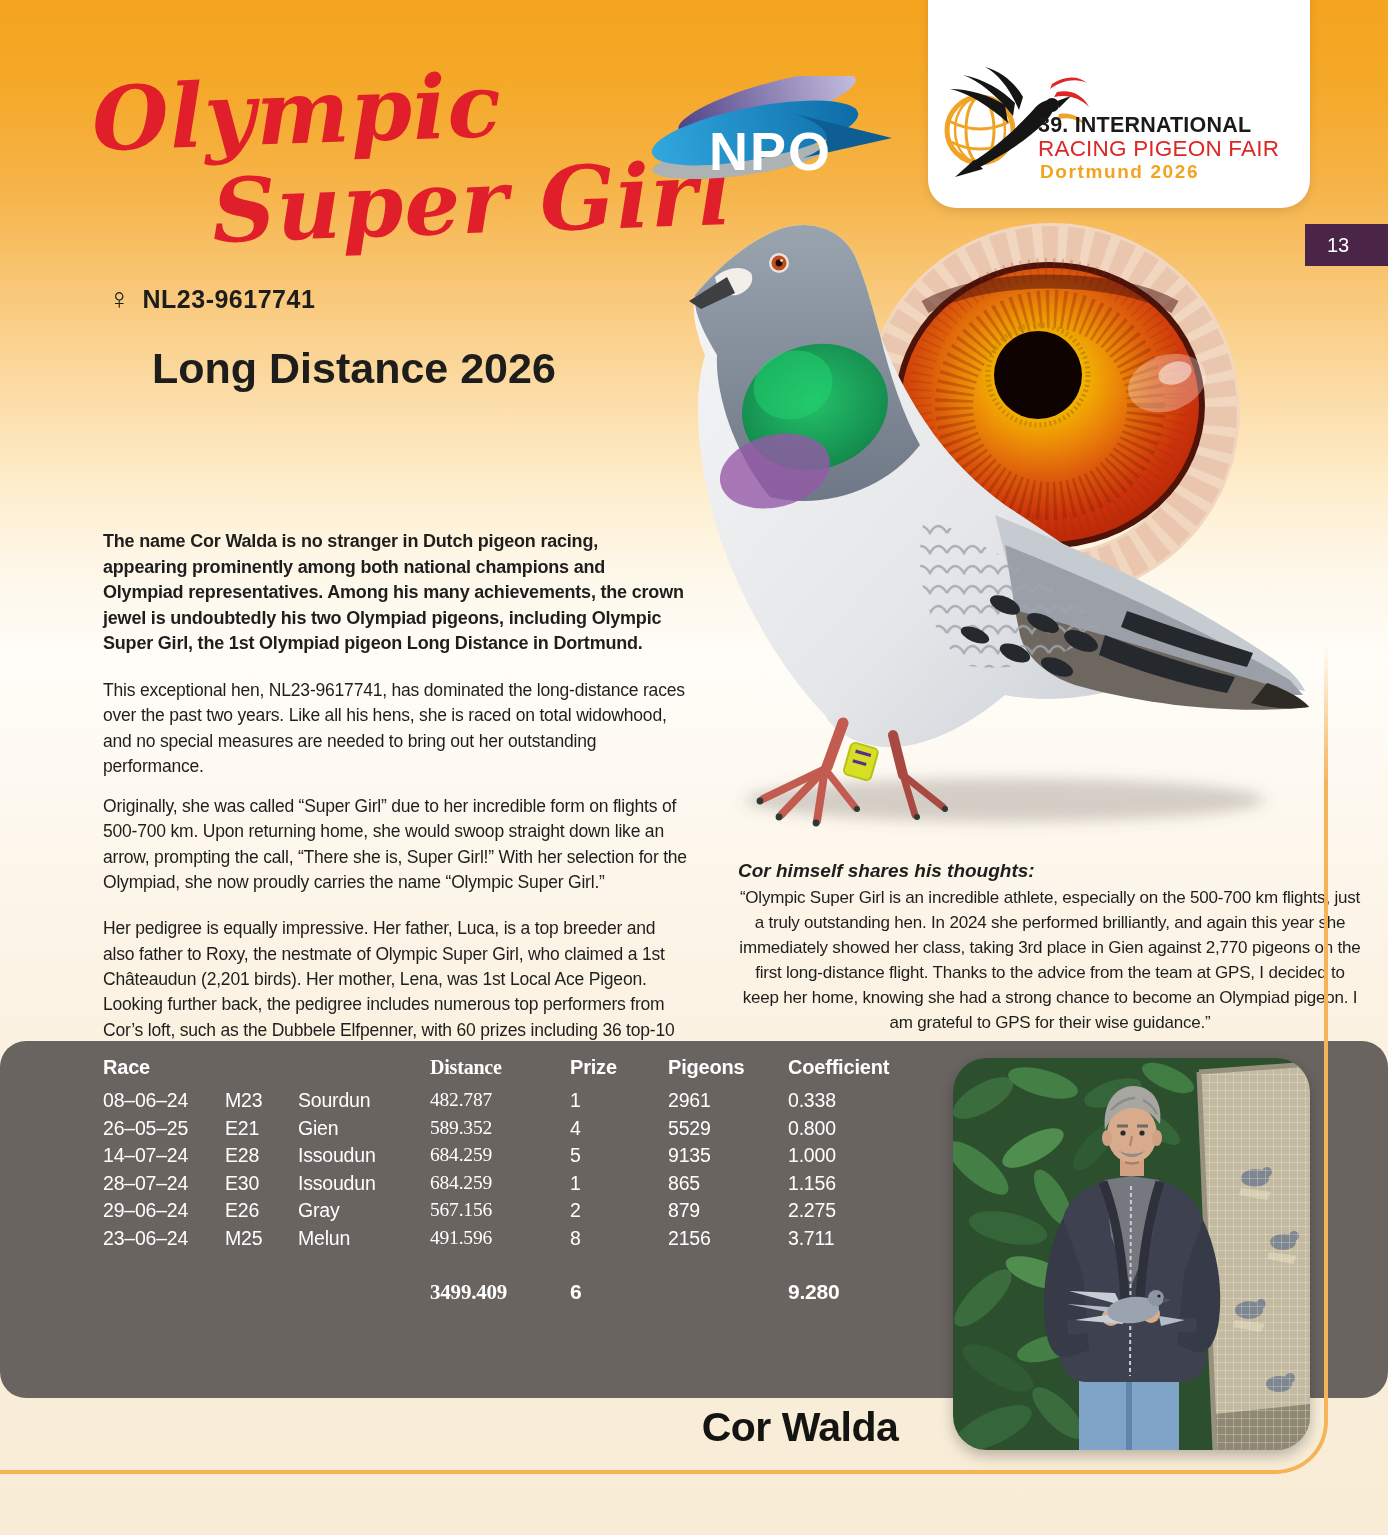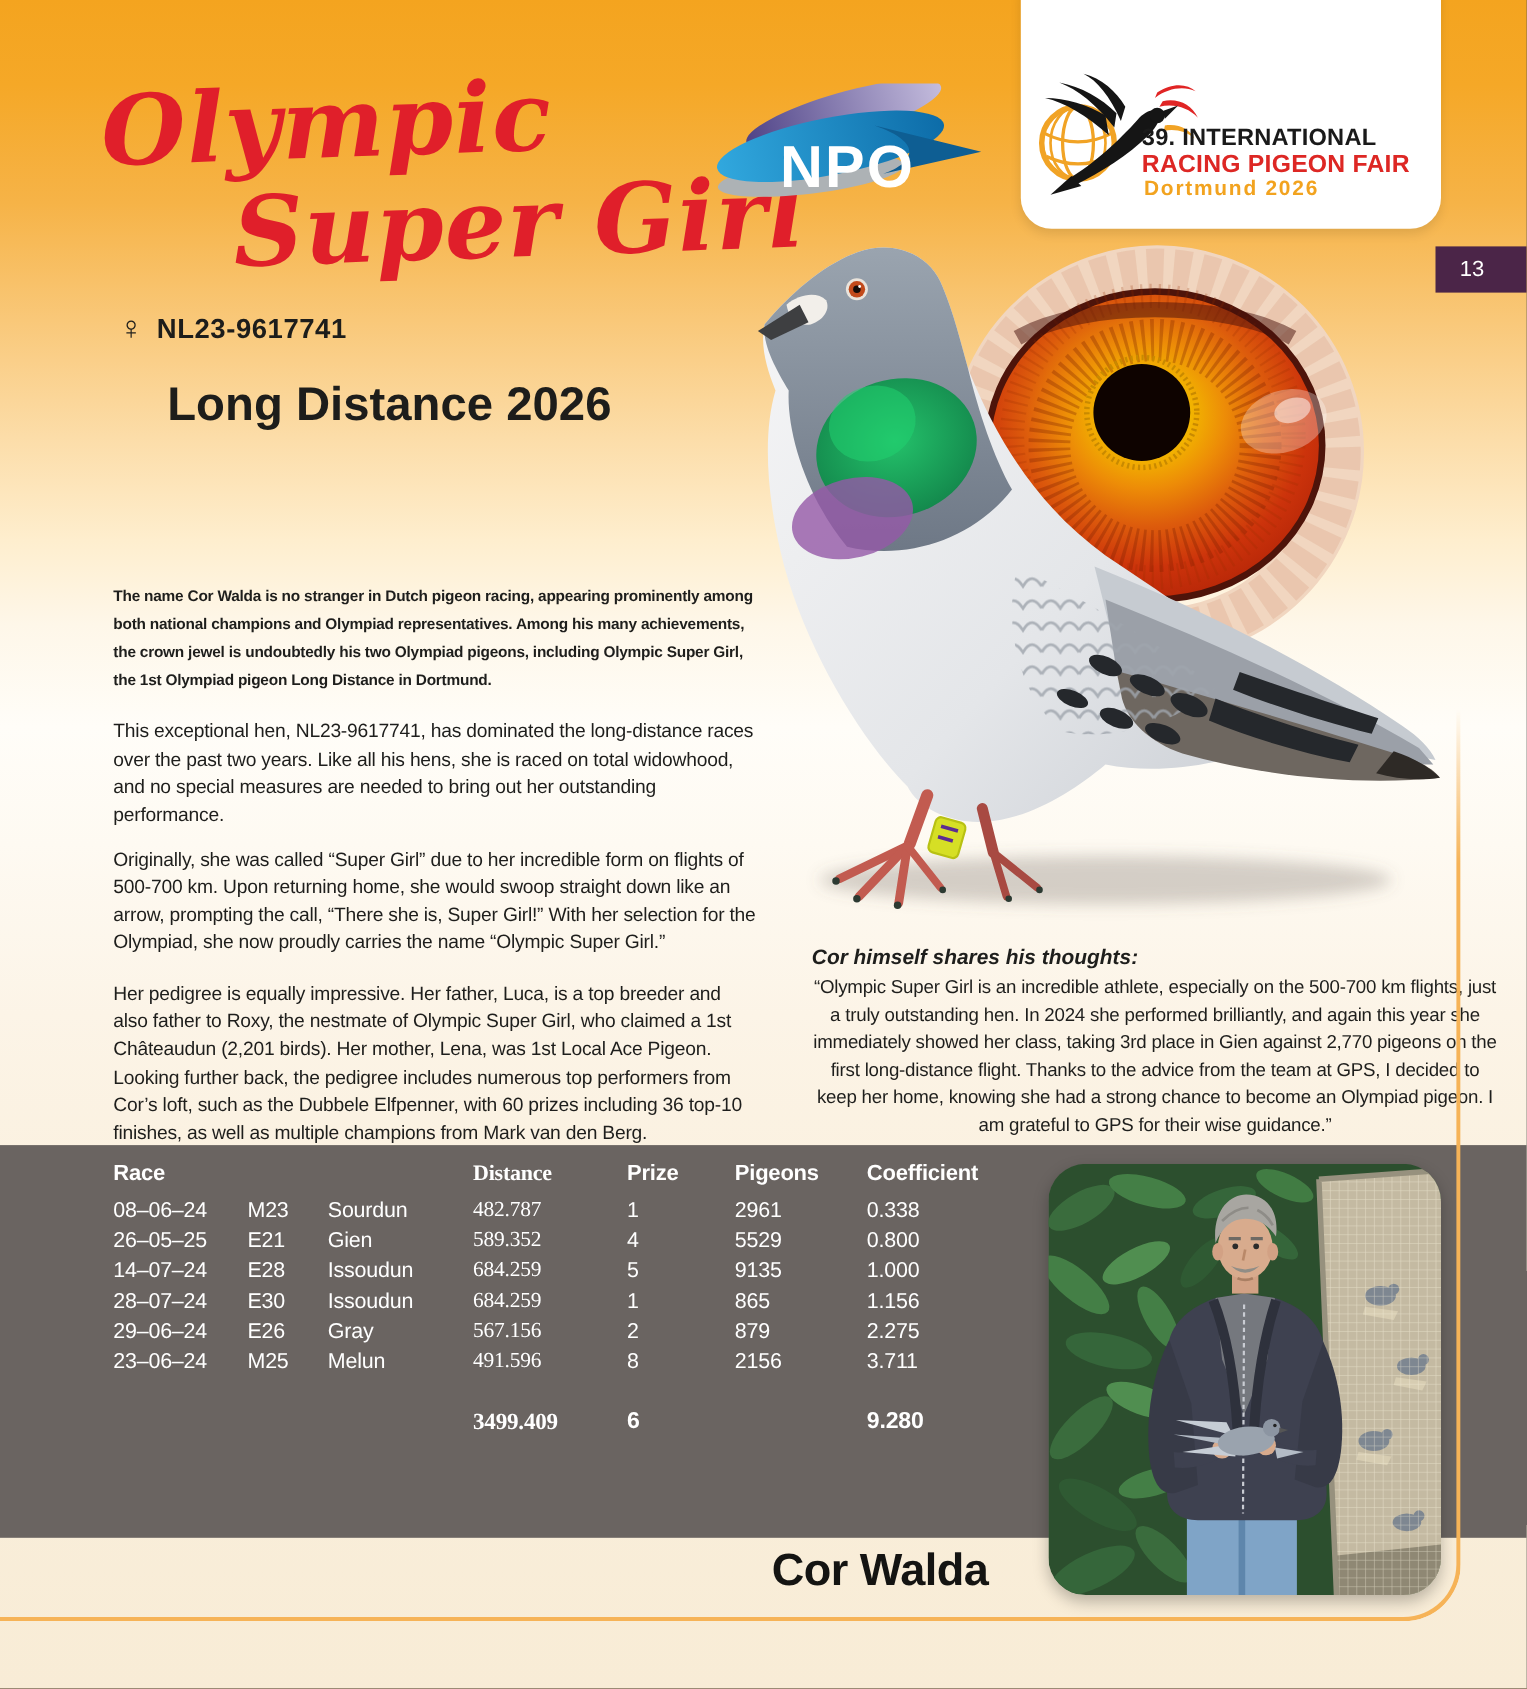--- a/index.html
+++ b/index.html
@@ -29,39 +29,39 @@
   .h-indent{padding-left:48px;}
   
   .npo-logo{position:absolute;left:645px;top:76px;width:255px;height:106px;}
   
   .fair-card{
     position:absolute;left:928px;top:-30px;width:382px;height:238px;background:#fff;
     border-radius:28px;box-shadow:0 4px 10px rgba(0,0,0,.10);
   }
   .fair-mark{position:absolute;left:10px;top:94px;width:152px;height:118px;}
   .fair-l1{position:absolute;left:110px;top:143px;font-size:21.5px;font-weight:700;color:#1A1A1A;letter-spacing:.2px;white-space:nowrap;}
-  .fair-l2{position:absolute;left:110px;top:166px;font-size:22.5px;font-weight:700;color:#DD2724;letter-spacing:.2px;white-space:nowrap;}
+  .fair-l2{position:absolute;left:110px;top:166px;font-size:22.5px;font-weight:400;color:#DD2724;letter-spacing:.2px;white-space:nowrap;}
   .fair-l3{position:absolute;left:112px;top:191px;font-size:19px;font-weight:600;color:#F2A31F;letter-spacing:1.6px;white-space:nowrap;}
   
   .page-tab{
     position:absolute;left:1305px;top:224px;width:83px;height:42px;background:#4B2548;
     color:#fff;font-size:20px;display:flex;align-items:center;padding-left:22px;box-sizing:border-box;
   }
   
   .pigeon-art{position:absolute;left:675px;top:215px;width:660px;height:640px;}
   
   .intro{position:absolute;left:103px;top:529px;width:584px;color:#1E1E1C;}
   .intro p{margin:0 0 15px 0;font-size:17.5px;line-height:25.3px;letter-spacing:-.2px;}
-  .intro p.lead{font-weight:700;font-size:14px;line-height:25.6px;margin-bottom:21px;}
+  .intro p.lead{font-weight:700;font-size:18px;line-height:25.6px;margin-bottom:21px;}
   .intro p.gap{margin-bottom:21px;}
   .quote{position:absolute;left:718px;top:860px;width:624px;color:#1E1E1C;margin-left:20px;}
   .q-head{font-size:19px;font-weight:700;font-style:italic;margin-bottom:3px;}
   .q-body{font-size:17px;line-height:25px;letter-spacing:-.2px;text-align:center;}
   
-  .gray-band{position:absolute;left:0;top:1041px;width:1388px;height:357px;background:#6A6461;}
+  .gray-band{position:absolute;left:0;top:1041px;width:1388px;height:357px;background:#6A6461;border-radius:26px;}
   .race-table{position:absolute;left:103px;top:15px;width:1120px;color:#FFFFFF;letter-spacing:-.2px;}
   .rt-header span{position:absolute;top:0;font-size:20px;font-weight:700;white-space:nowrap;}
   .rt-body{position:absolute;top:33px;left:0;width:100%;}
   .rt-row{position:relative;height:27.6px;}
   .rt-row span{position:absolute;font-size:19.5px;white-space:nowrap;}
   .rt-totals{position:absolute;top:224px;left:0;width:100%;}
   .rt-totals span{position:absolute;font-size:21px;font-weight:700;white-space:nowrap;}
   .c-date{left:0;} .c-code{left:122px;} .c-place{left:195px;}
   .c-dist{left:327px;font-family:Liberation Serif, serif;} .c-prize{left:467px;} .c-pig{left:565px;} .c-coef{left:685px;}
   

